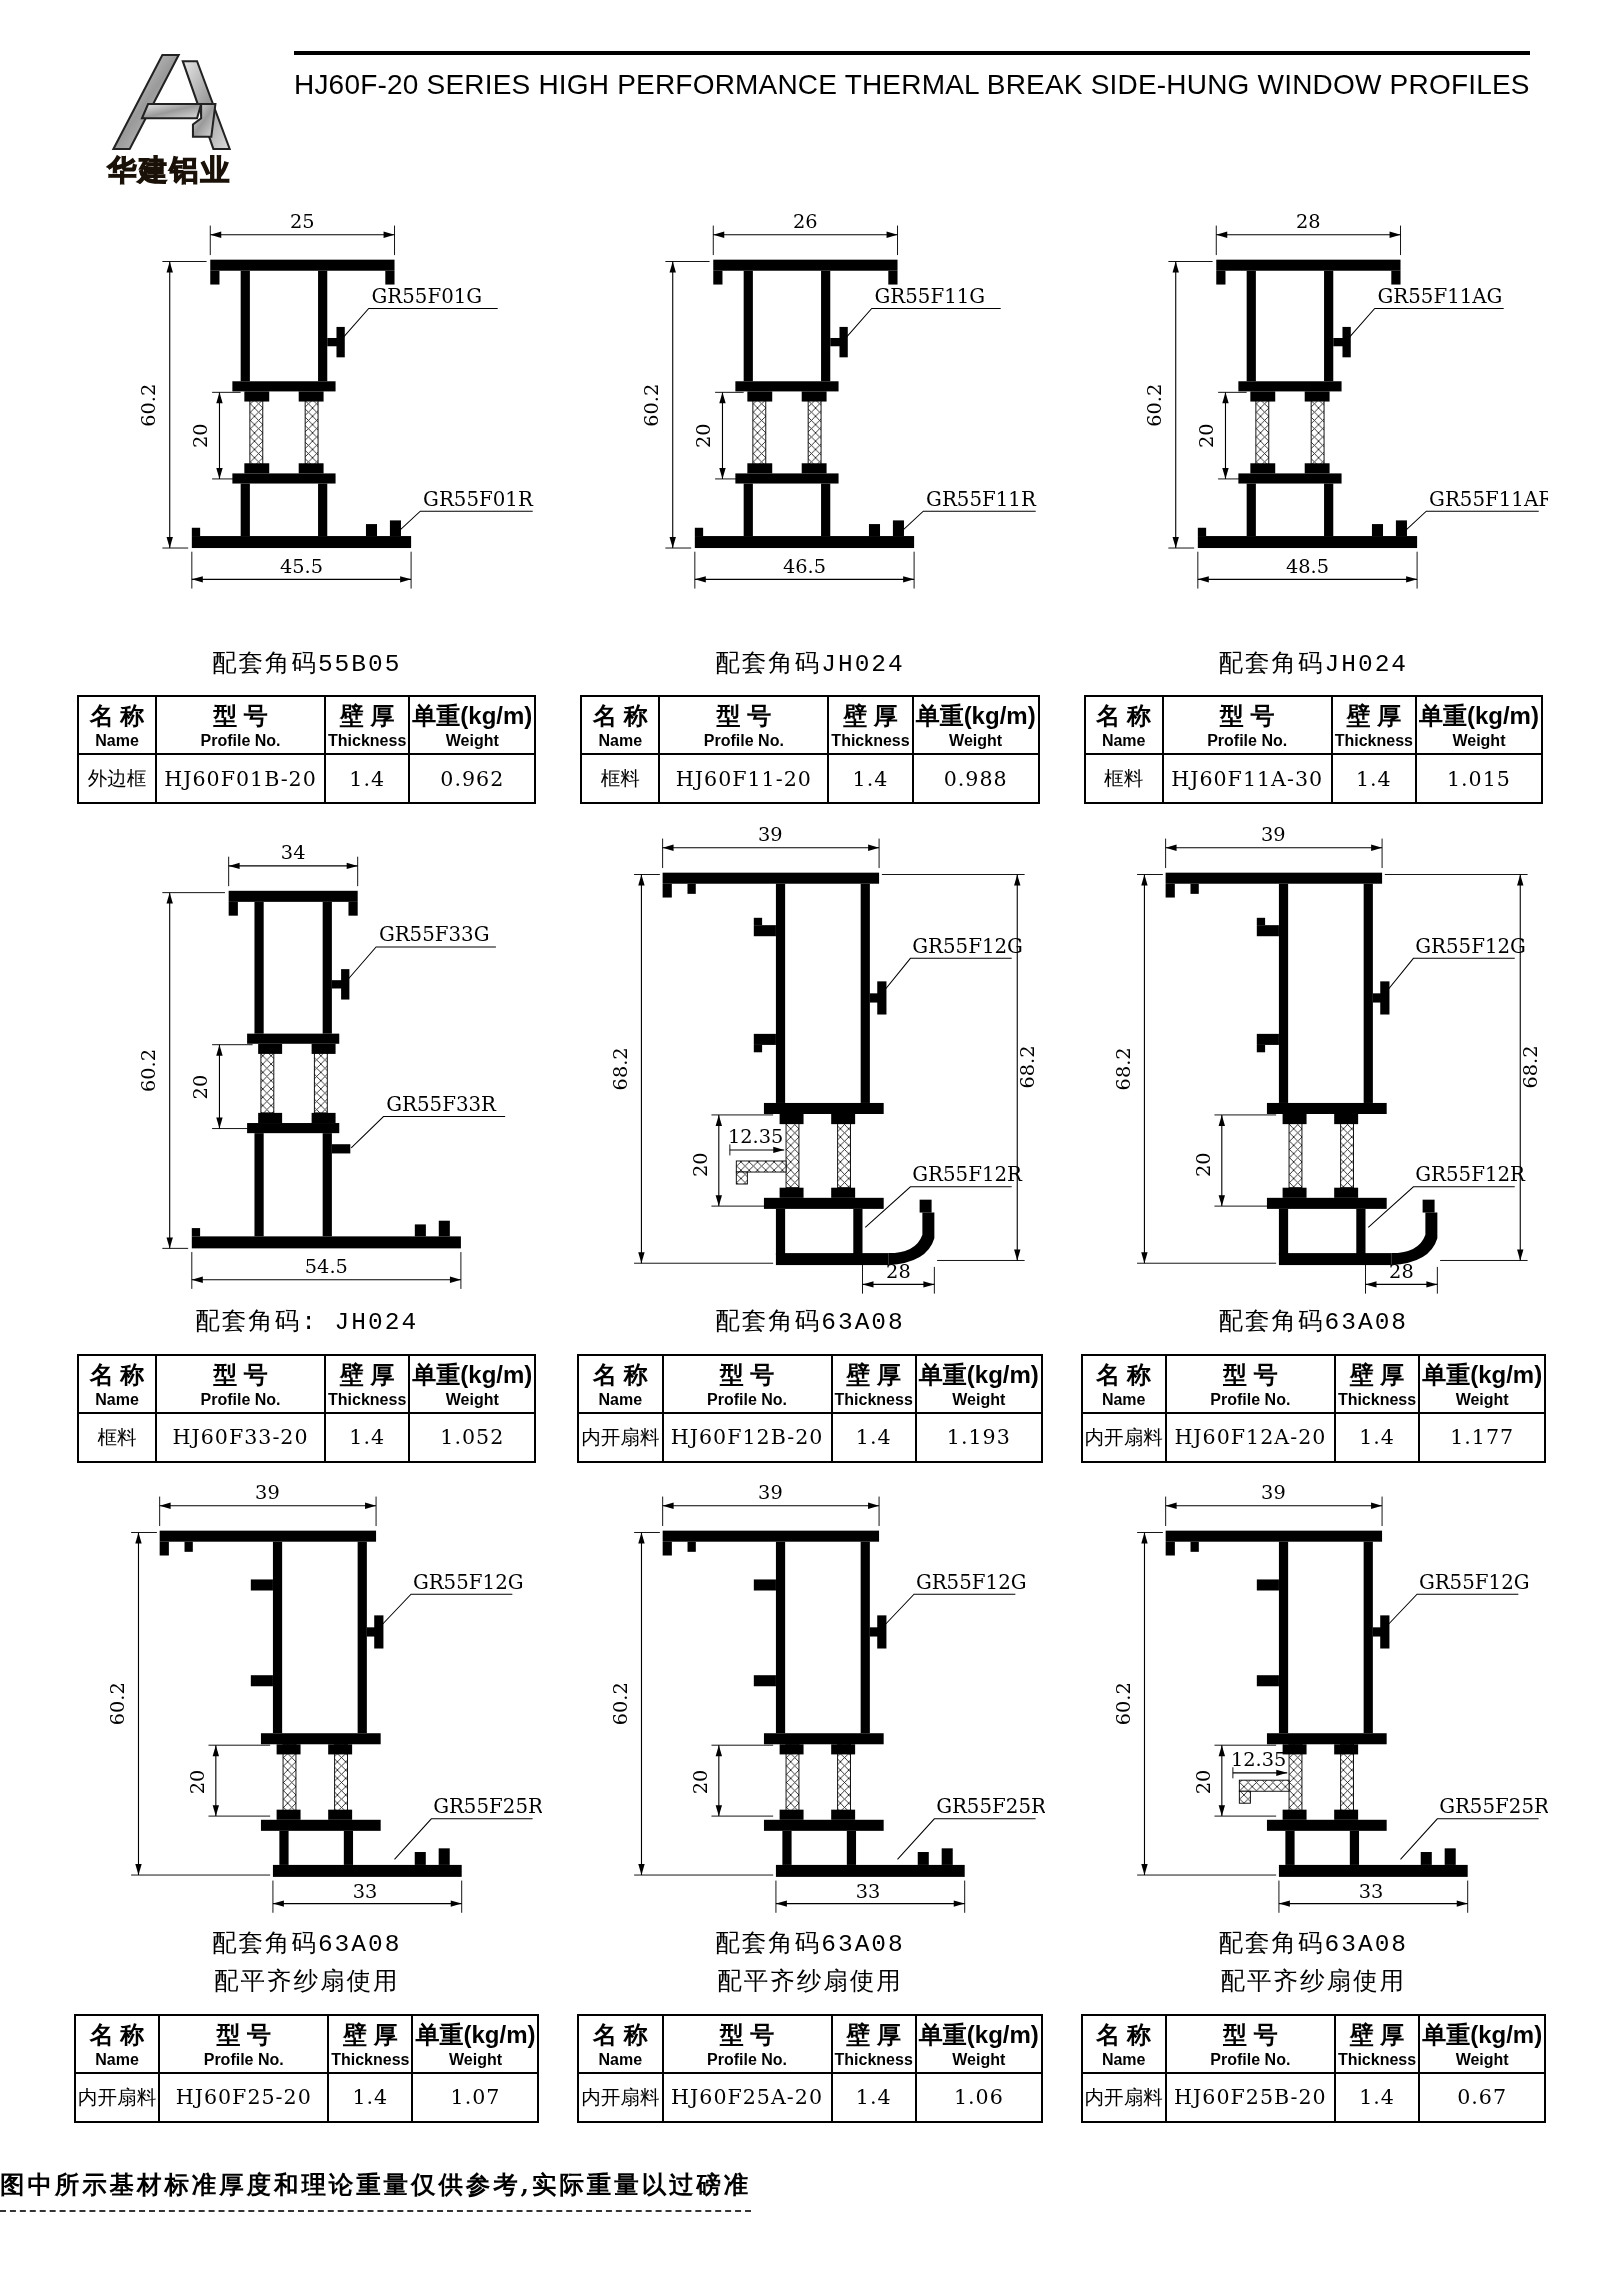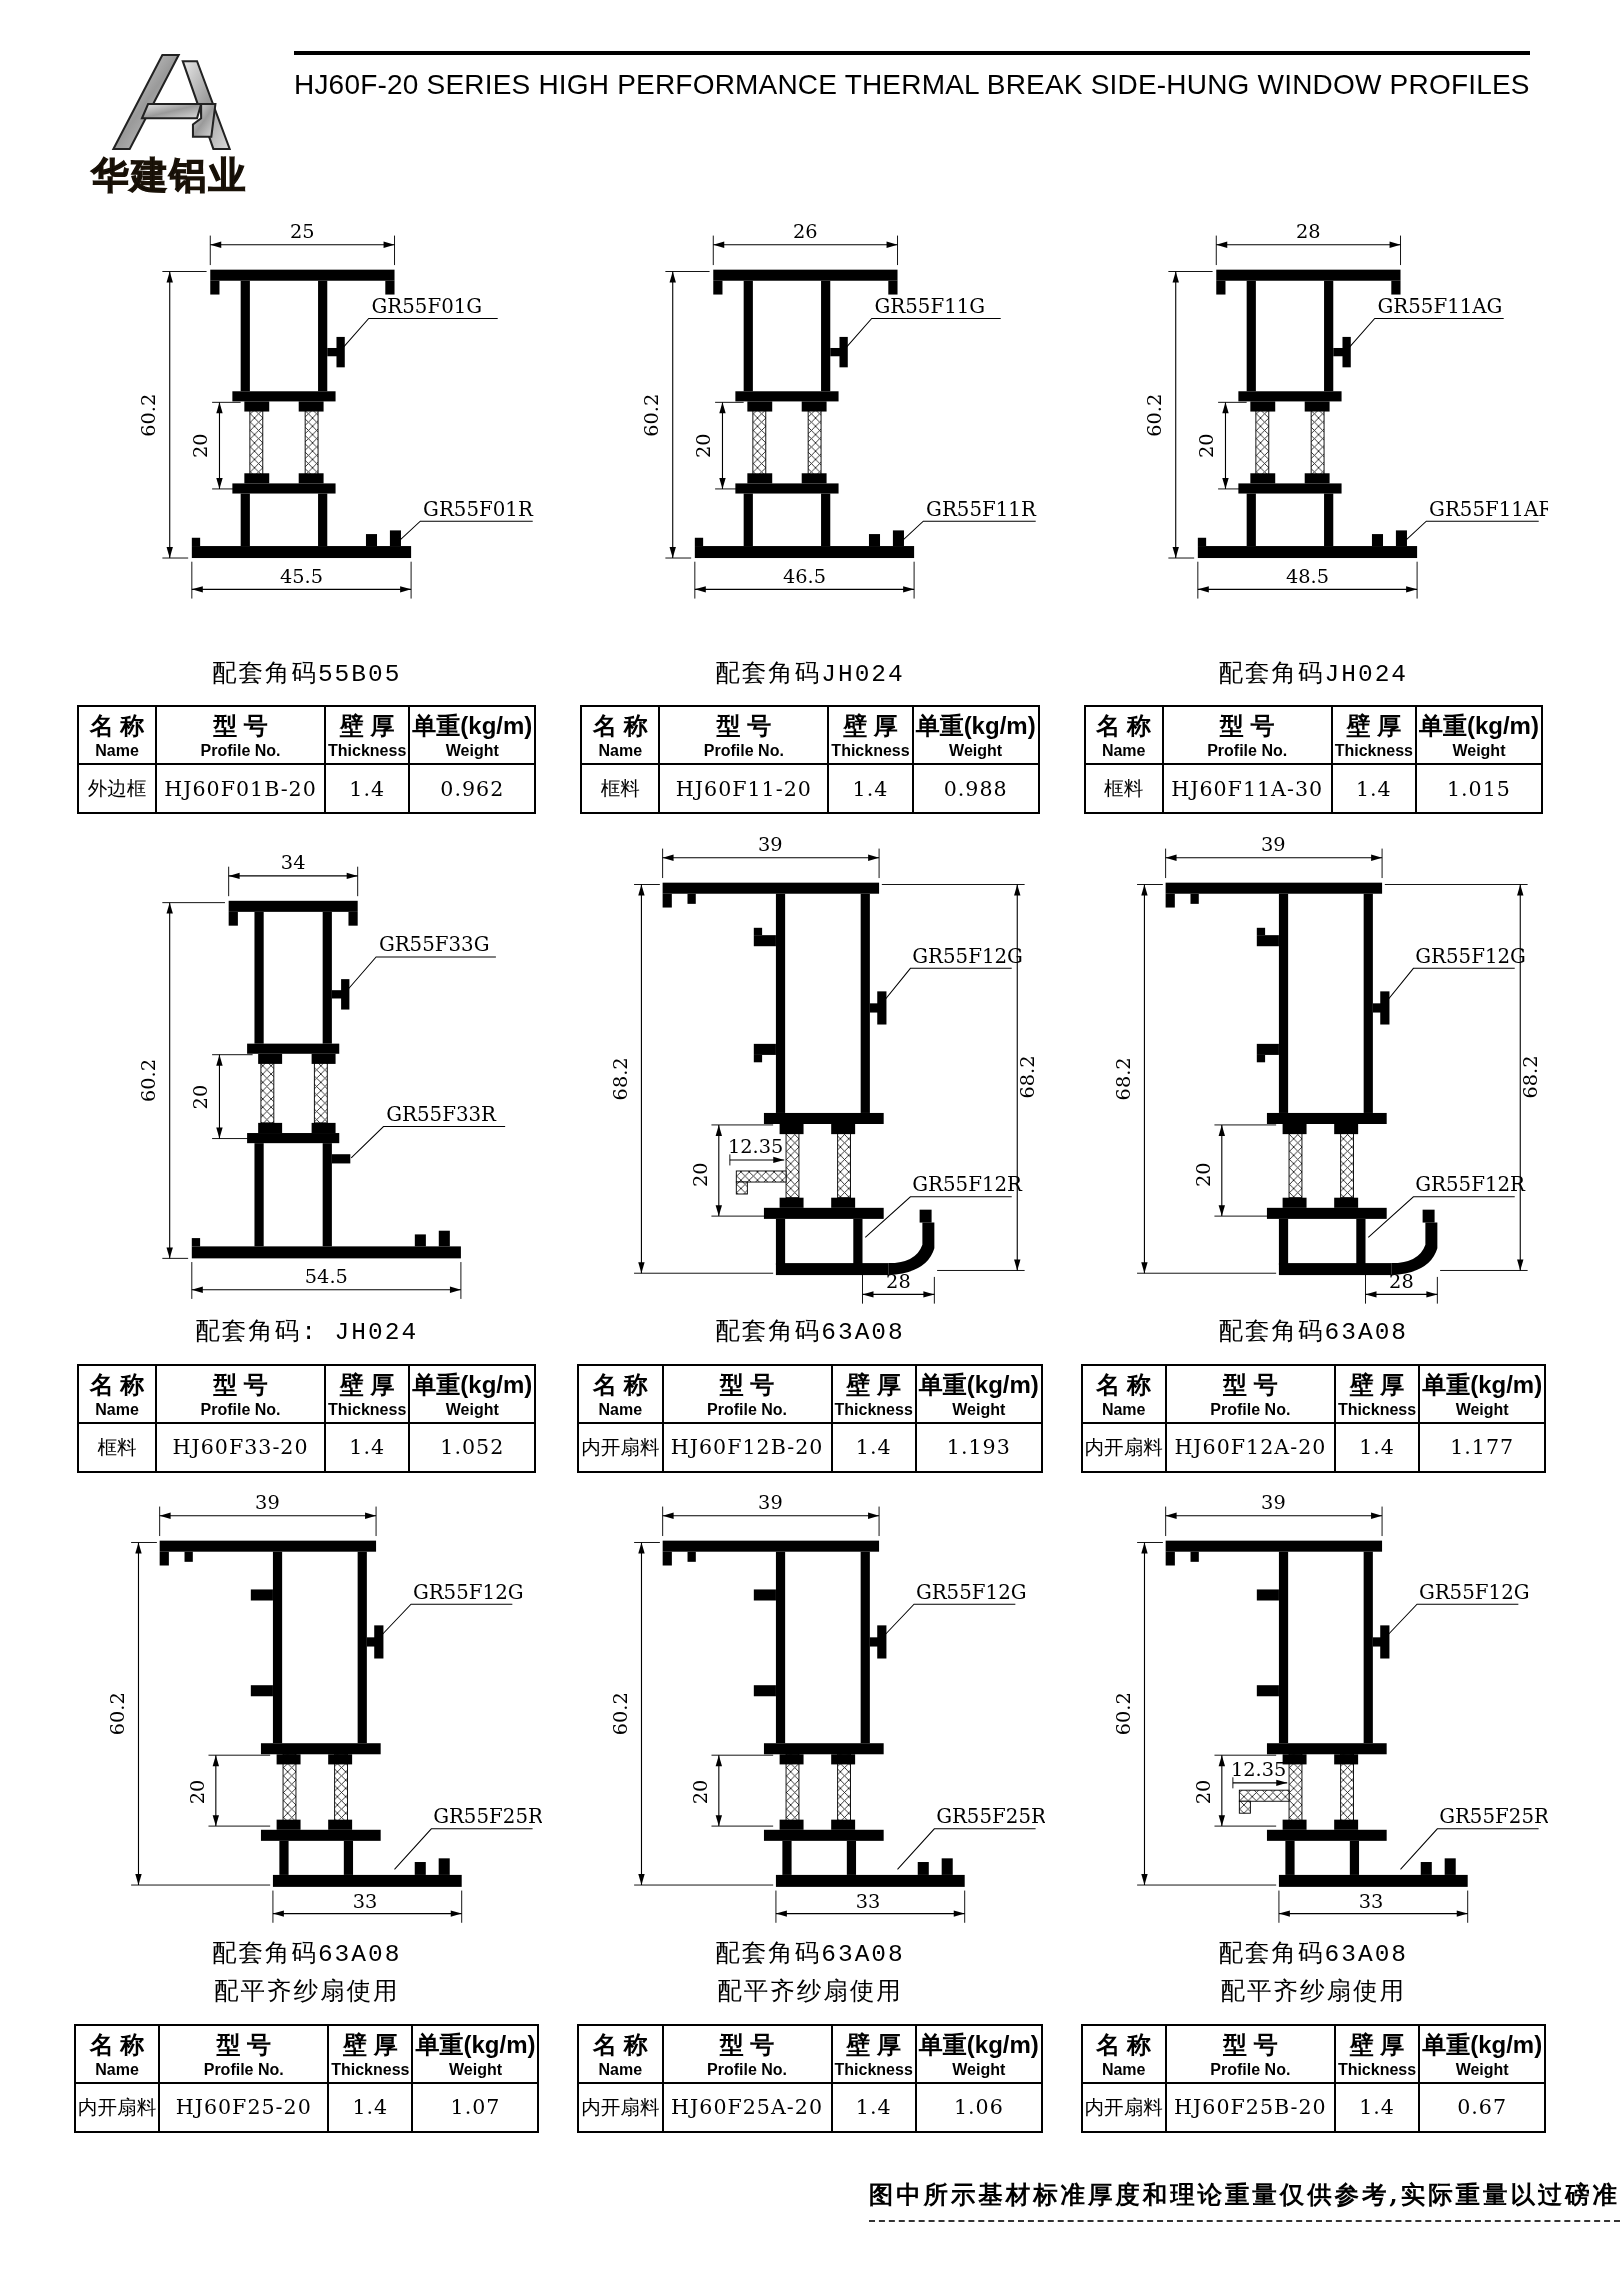--- a/index.html
+++ b/index.html
@@ -1,21 +1,21 @@
 <!DOCTYPE html>
 <html><head>
 <meta charset="utf-8">
 <style>
   html,body{margin:0;padding:0;background:#888;}
   .page{width:1620px;height:2293px;background:#fff;margin:0 auto;position:relative;
         font-family:"Liberation Sans",sans-serif;color:#000;overflow:hidden;}
   
   .hdr{display:flex;align-items:flex-start;padding:51px 0 0 86px;}
   .logo{width:167px;flex:0 0 167px;text-align:center;}
-  .logo-cn{font-family:Liberation Sans, sans-serif;font-weight:700;font-size:37px;letter-spacing:2px;
+  .logo-cn{font-family:Liberation Sans, sans-serif;font-weight:700;font-size:29px;letter-spacing:2px;
            color:#000000;-webkit-text-stroke:1.2px #1a1208;margin-top:-5.9px;}
   .tblock{margin-left:41px;}
   .title-cn{font-family:"DejaVu Serif",serif;font-weight:700;font-size:46px;letter-spacing:6.9px;
             padding-bottom:13.7px;white-space:nowrap;}
   .trule{height:3.9px;background:#000;}
   .title-en{font-family:"Liberation Sans",sans-serif;font-size:28px;margin-top:13.7px;
             letter-spacing:0.2px;white-space:nowrap;}
   
   .grid{display:grid;grid-template-columns:1fr 1fr 1fr;padding:17.6px 55px 0 55px;row-gap:17.6px;}
   .cell{display:flex;flex-direction:column;align-items:center;justify-content:flex-end;}
@@ -24,21 +24,21 @@
            text-align:center;line-height:1.55;margin:3.9px 0 11.8px 0;}
   
   table.spec{border-collapse:collapse;table-layout:fixed;background:#fff;}
   table.spec th,table.spec td{border:2px solid #000;text-align:center;vertical-align:middle;padding:2.9px 2px;}
   .hcn{font-family:Liberation Sans, sans-serif;font-size:24px;white-space:nowrap;}
   .hen{font-family:"Liberation Sans",sans-serif;font-size:16px;white-space:nowrap;}
   td.cnv{font-family:"DejaVu Serif",serif;font-size:19.6px;white-space:nowrap;}
   td.num{font-family:"DejaVu Serif",serif;font-size:20.6px;letter-spacing:1px;white-space:nowrap;margin-left:29px;}
   table.spec tr.drow td{height:41px;}
   
-  .foot{text-align:right;margin-top:45px;}
+  .foot{text-align:left;margin-top:45px;}
   .foot span{font-family:"DejaVu Serif",serif;font-weight:700;font-size:24.5px;letter-spacing:2.9px;
              border-bottom:2.9px dashed #333;padding-bottom:11.8px;}
   
   .blk rect, .blk path{fill:#000;stroke:none;}
   .hx{fill:url(#hxp);stroke:#000;stroke-width:1;}
   .dxl{stroke:#000;stroke-width:1;fill:none;}
   .dl{stroke:#000;stroke-width:1.2;fill:none;marker-start:url(#arw);marker-end:url(#arw);}
   .dle{stroke:#000;stroke-width:1.2;fill:none;marker-end:url(#arw);}
   .ldr{stroke:#000;stroke-width:1.1;fill:none;}
   text.dt{font-family:"DejaVu Serif",serif;font-size:21px;fill:#000;}

